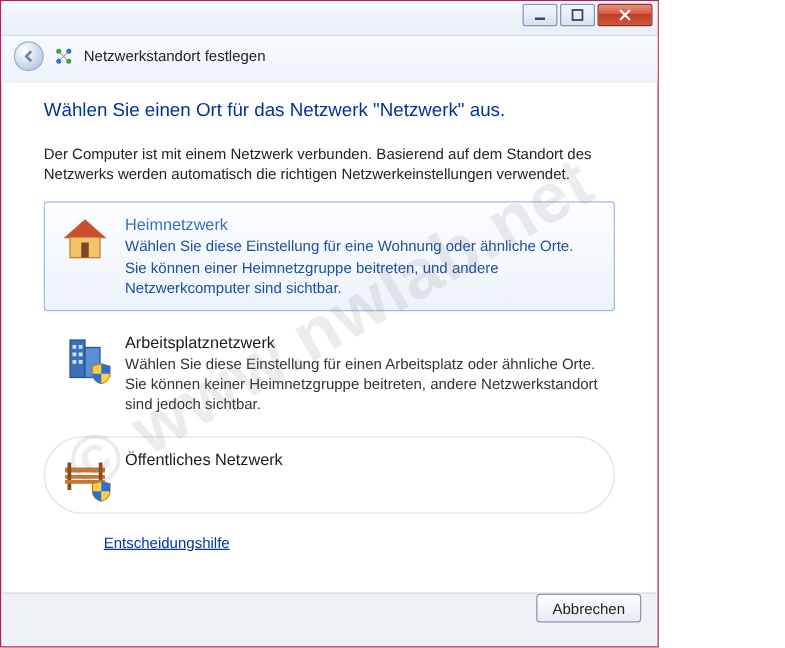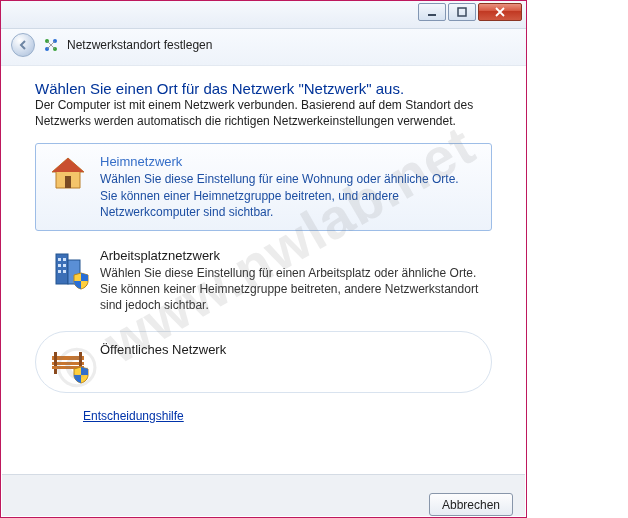--- a/index.html
+++ b/index.html
@@ -73,21 +73,21 @@
     color: #222;
   }
   
   .content {
     padding: 14px 34px 10px 34px;
   }
   .main-heading {
     color: #003399;
     font-size: 15px;
     font-weight: normal;
-    margin: 0 0 0 0;
+    margin: 0 0 18px 0;
   }
   .subtext {
     font-size: 12px;
     color: #222;
     line-height: 1.35;
     margin-bottom: 14px;
   }
   .option {
     display: flex;
     gap: 12px;
@@ -141,21 +141,21 @@
   }
   
   .footer {
     position: absolute;
     left: 1px; right: 1px; bottom: 1px;
     height: 42px;
     background: #eef1f5;
     border-top: 1px solid #d4dbe4;
     display: flex;
     justify-content: flex-end;
-    align-items: flex-end;
+    align-items: flex-start;
     padding: 0 12px;
   }
   .btn {
     min-width: 82px;
     height: 23px;
     border: 1px solid #8896aa;
     border-radius: 3px;
     background: linear-gradient(to bottom, #fdfdfe, #e7ecf3);
     font-size: 12px;
     color: #222;

